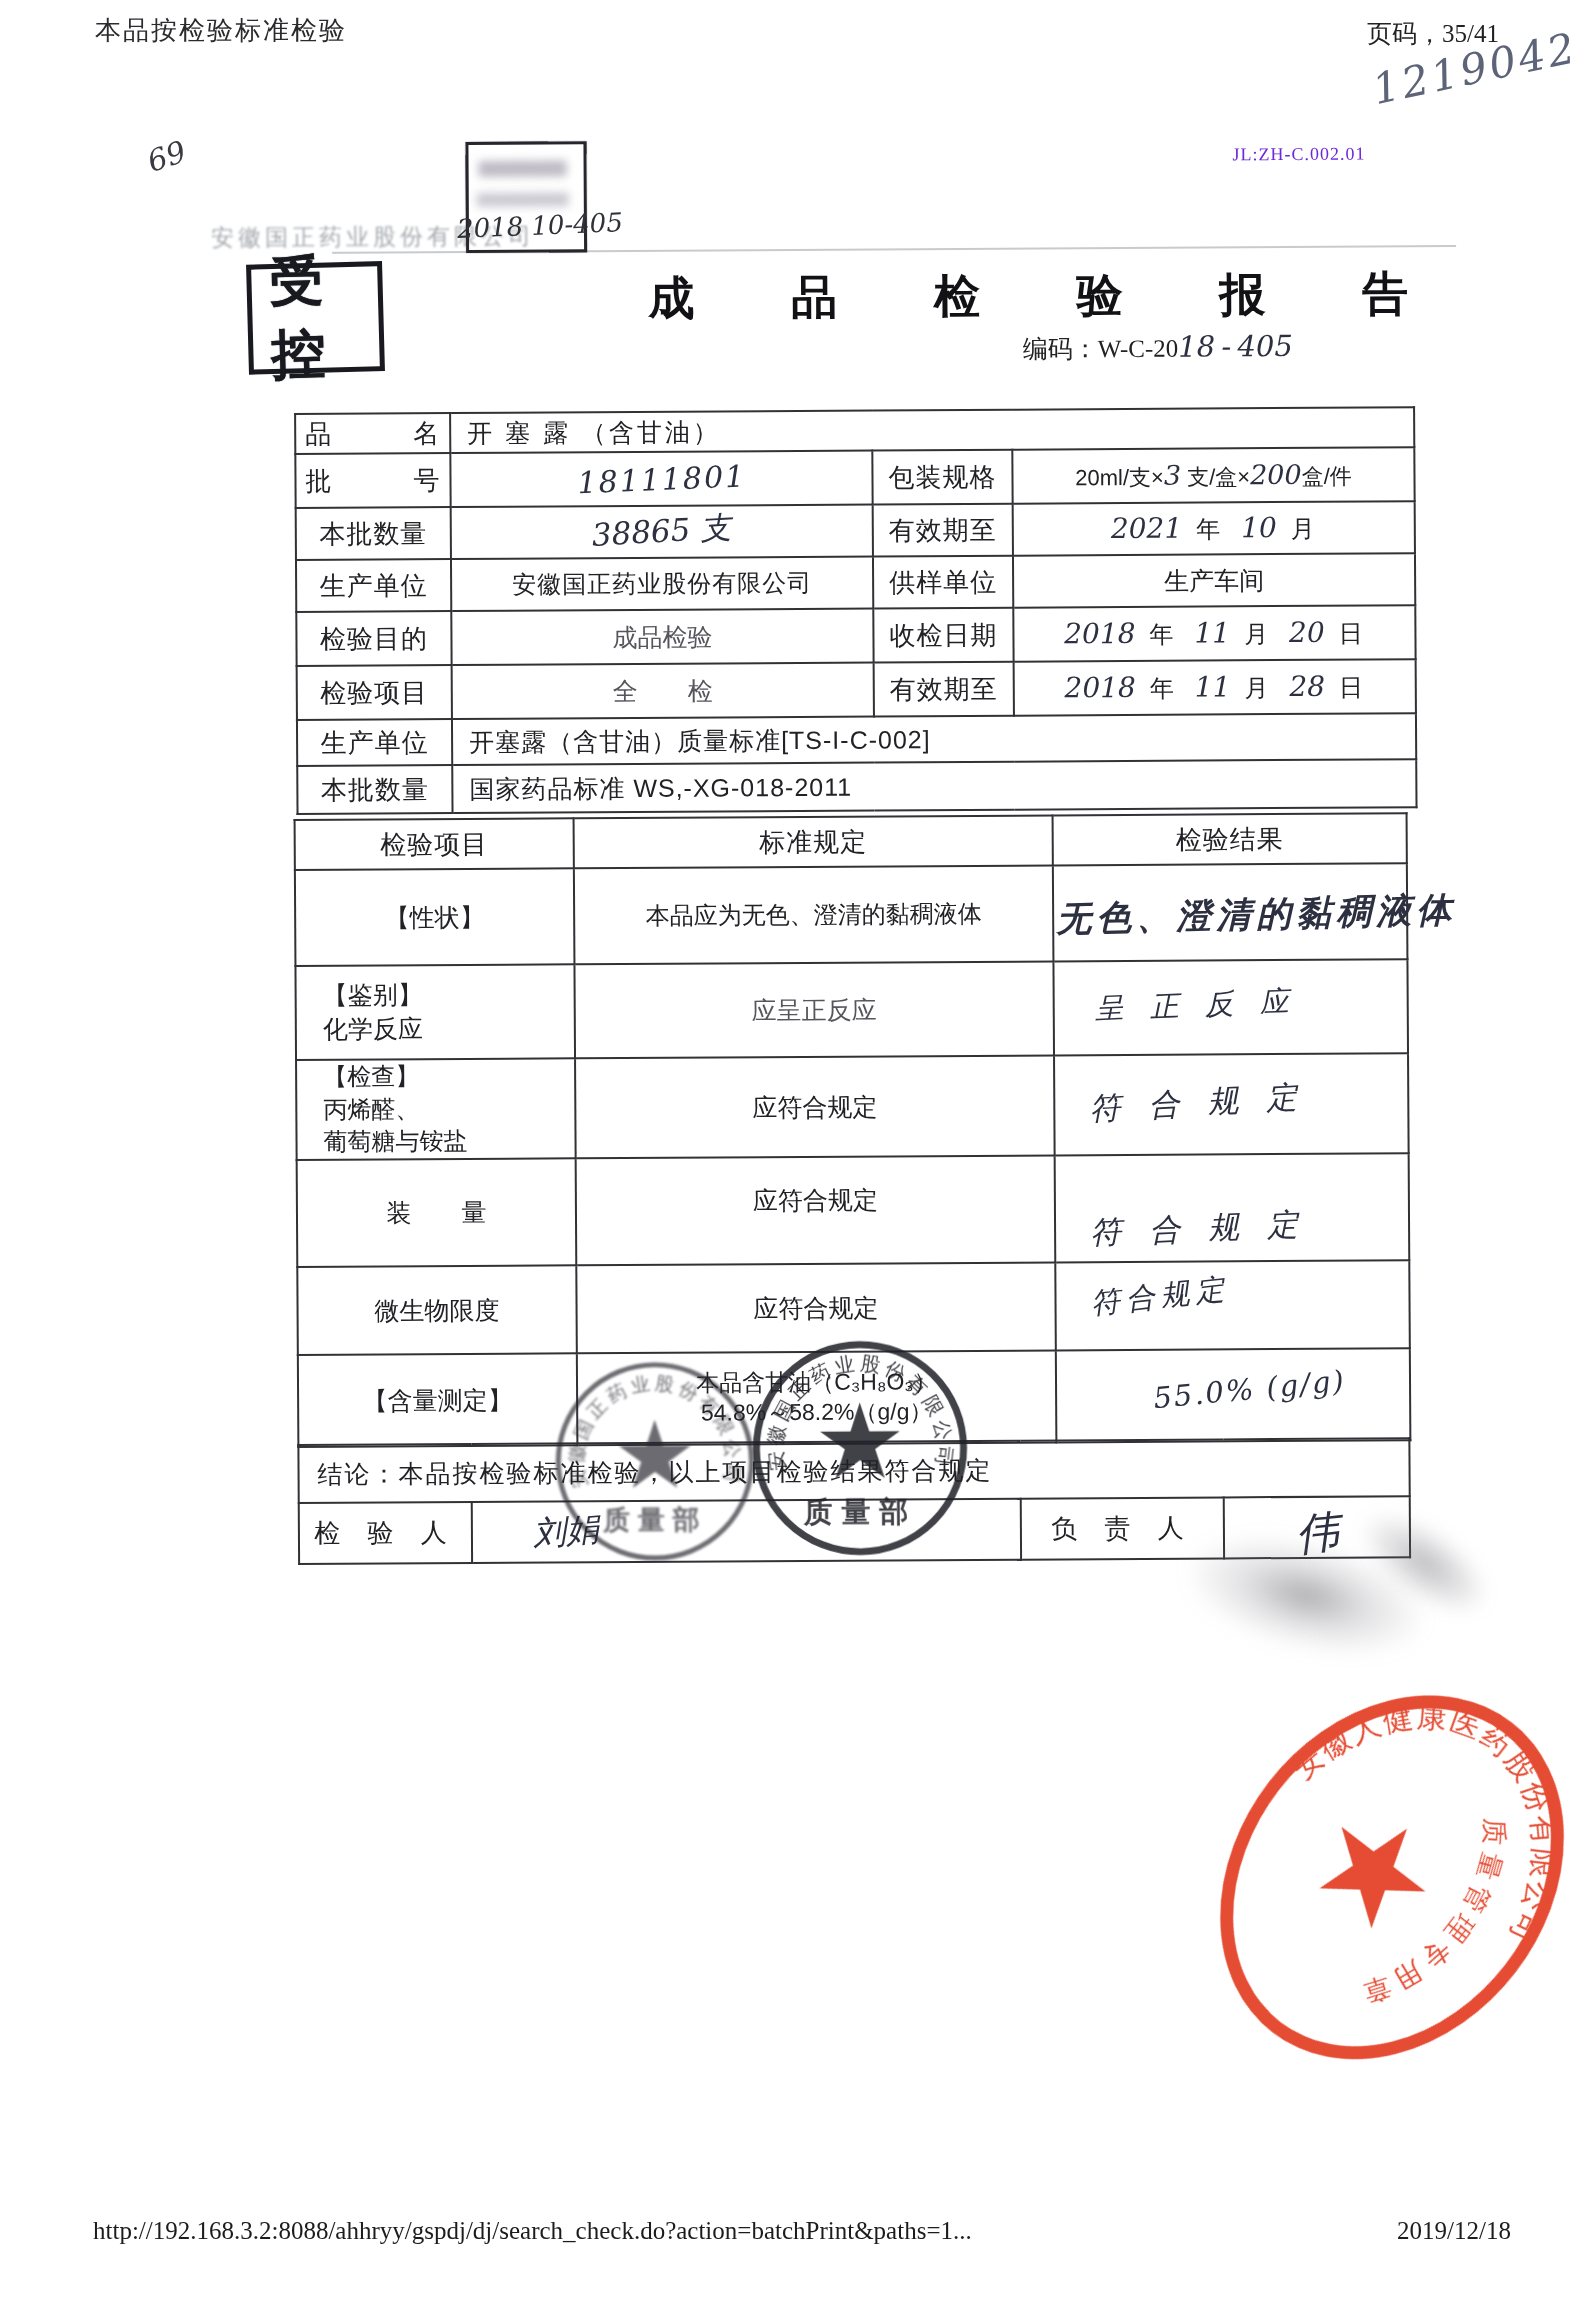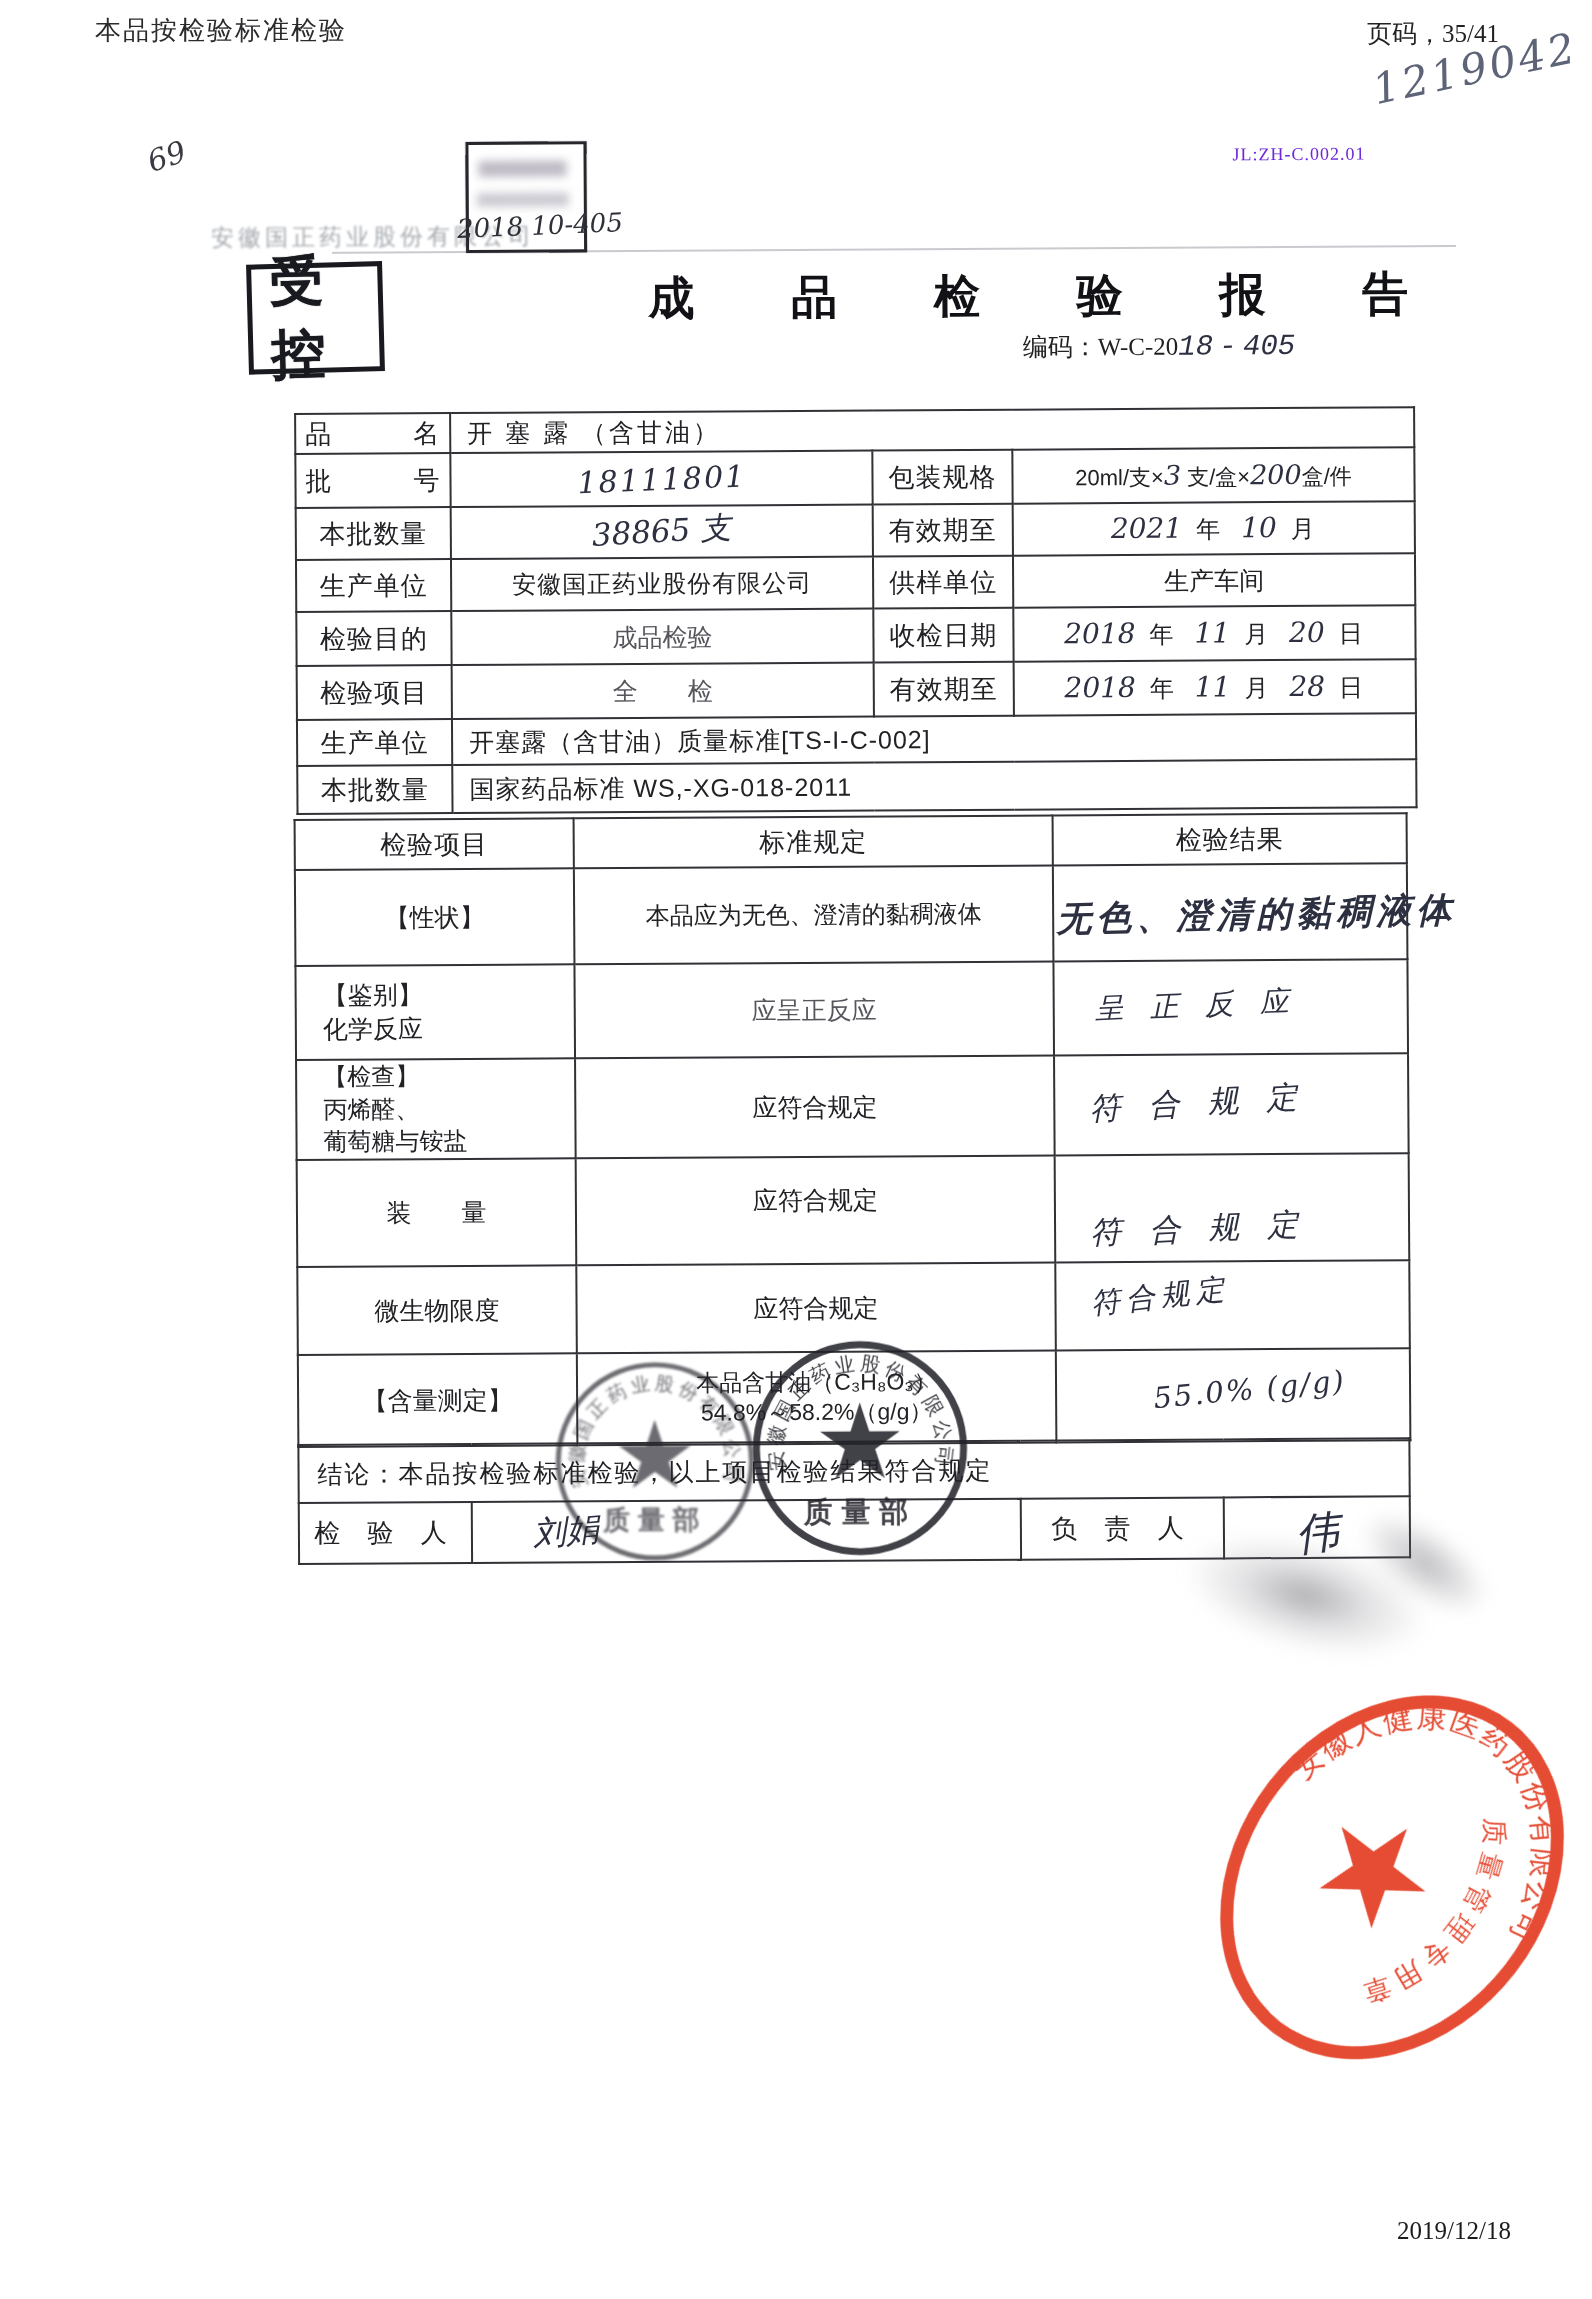--- a/index.html
+++ b/index.html
@@ -23,21 +23,21 @@
   .boxstamp{left:467px;top:140px;width:115px;height:105px;border:3px solid #26262c;box-shadow:0 0 1px #26262c;}
   .boxstamp .blob1{position:absolute;left:10px;top:16px;width:88px;height:16px;background:rgba(110,104,126,.45);filter:blur(4px);}
   .boxstamp .blob2{position:absolute;left:8px;top:48px;width:92px;height:14px;background:rgba(110,104,126,.35);filter:blur(4px);}
   .boxstamp-note{position:absolute;left:-12px;top:66px;font-size:26px;white-space:nowrap;transform:rotate(-2deg);color:#2f3138;}
   .shoukong{left:248px;top:260px;width:126px;height:100px;border:5px solid #191920;display:flex;align-items:center;justify-content:center;
             transform:rotate(-1.2deg);}
   .shoukong span{font-size:54px;font-weight:bold;letter-spacing:22px;padding-left:18px;color:#191920;
                  text-shadow:0 0 1px #191920;}
   .rpt-title{left:649px;top:267px;font-size:46px;font-weight:600;letter-spacing:42px;white-space:nowrap;color:#121216;}
   .code-line{left:1023px;top:332px;font-size:25px;font-family:"Liberation Serif","DejaVu Serif",serif;white-space:nowrap;color:#222;}
-  .code-line .hw{font-size:29px;font-family:Liberation Mono, monospace;}
+  .code-line .hw{font-size:29px;}
   
   table{border-collapse:collapse;table-layout:fixed;position:absolute;background:transparent;}
   td{border:2px solid #313136;padding:0;vertical-align:middle;text-align:center;font-size:25px;color:#222226;
      overflow:visible;position:relative;}
   .t1{left:294px;top:410px;width:1119px;}
   .t2{left:291px;top:816px;width:1111px;}
   .t3{left:291px;top:1441px;width:1111px;}
   .lblcell{font-size:26px;letter-spacing:1px;}
   .leftval{text-align:left;padding-left:16px;letter-spacing:3px;}
   .packval{font-size:22px;white-space:nowrap;}
@@ -291,16 +291,17 @@
         <path id="arcRedInner" d="M 34,-108 A 108,140 0 0 1 34,112" fill="none" stroke="none"></path>
         <text font-size="27" fill="#e23418" letter-spacing="6">
           <textPath href="#arcRedInner" startOffset="50%" text-anchor="middle">质量管理专用章</textPath>
         </text>
         <path transform="translate(-18,8) scale(56)" fill="#e23418" d="M0,-1 L0.2245,-0.309 L0.9511,-0.309 L0.3633,0.118 L0.5878,0.809 L0,0.382 L-0.5878,0.809 L-0.3633,0.118 L-0.9511,-0.309 L-0.2245,-0.309 Z"></path>
       </g>
     </svg>
 
   </div>
 
+  <div class="abs footer-url">http://192.168.3.2:8088/ahhryy/gspdj/dj/search_check.do?action=batchPrint&amp;paths=1...</div>
   <div class="abs footer-date">2019/12/18</div>
 
 </div>
 
 
 </body></html>

